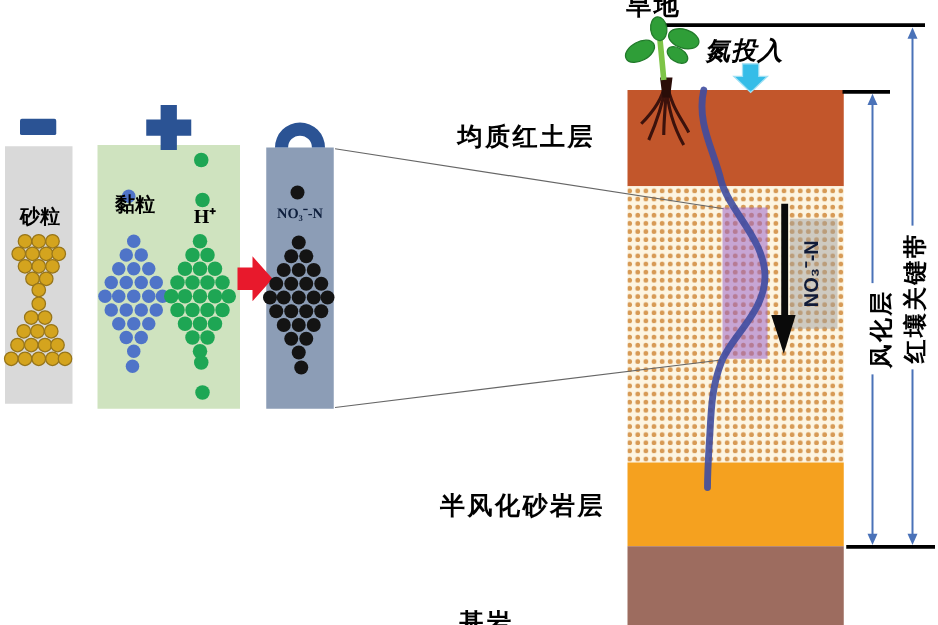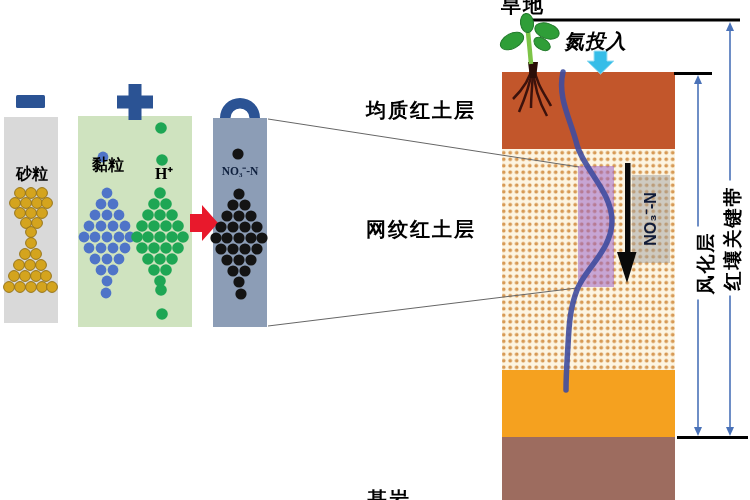--- a/index.html
+++ b/index.html
@@ -214,19 +214,19 @@
 
   <div class="lbl lbl-small" style="left:16px;top:166px;">砂粒</div>
   <div class="lbl lbl-small" style="left:92px;top:157px;">黏粒</div>
   <div class="lbl lbl-small" style="left:155px;top:166px;">H⁺</div>
   <div class="lbl" style="left:213px;top:165px;width:54px;text-align:center;font-size:11.5px;color:#0e1f3d;">NO₃⁻-N</div>
 
   <div class="lbl" style="left:501px;top:-5px;font-size:20px;letter-spacing:2px;">旱地</div>
   <div class="lbl" style="left:564px;top:31px;font-size:20px;letter-spacing:1px;font-style:italic;">氮投入</div>
 
   <div class="lbl lbl-layer" style="left:366px;top:100px;">均质红土层</div>
-  <div class="lbl lbl-layer" style="left:366px;top:219px;">网纹红土层</div>
+  <div class="lbl lbl-layer" style="left:352px;top:395px;">半风化砂岩层</div>
   <div class="lbl lbl-layer" style="left:367px;top:465px;margin-top:24px;">基岩</div>
 
   <div class="lbl rot" style="left:651px;top:219px;font-size:16px;color:#101b38;font-family:'Liberation Sans',sans-serif;">NO₃⁻-N</div>
   <div class="lbl rot whitebg" style="left:706px;top:263px;font-size:19px;letter-spacing:2px;">风化层</div>
   <div class="lbl rot whitebg" style="left:733px;top:238px;font-size:19px;letter-spacing:2px;">红壤关键带</div>
 </div>
 
 </body></html>

